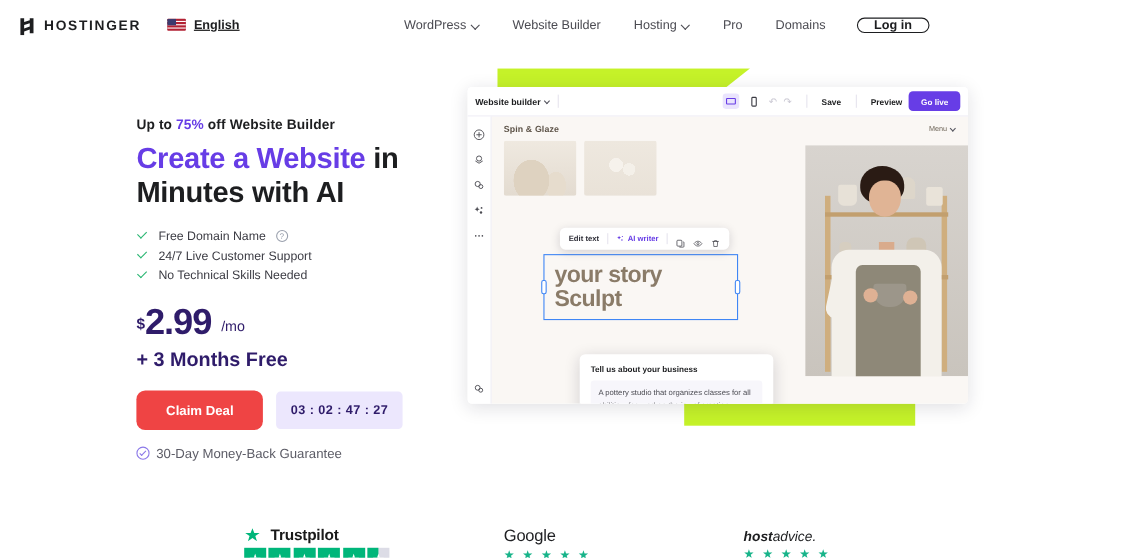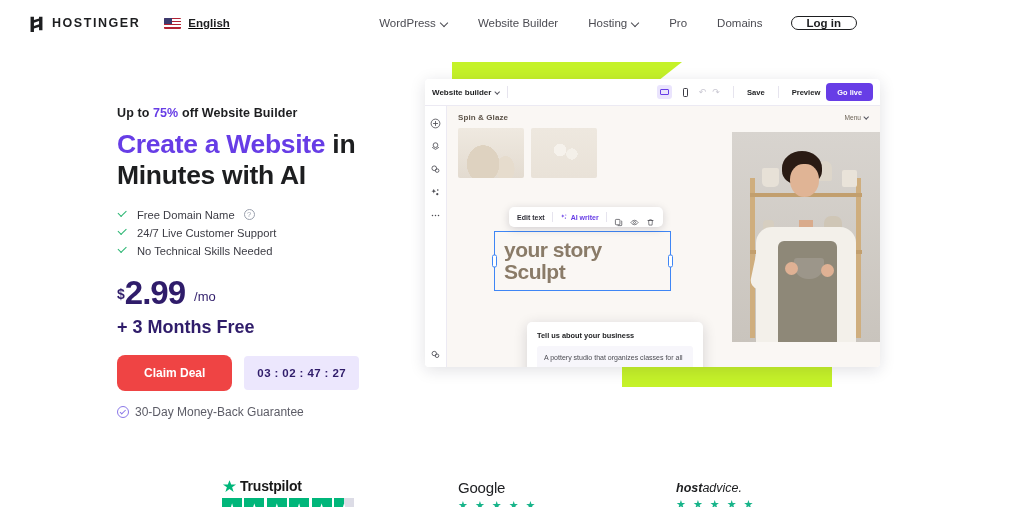--- a/index.html
+++ b/index.html
@@ -7,29 +7,29 @@
     width: 1024px; height: 507px;
     background: #ffffff;
     font-family: "Liberation Sans", sans-serif;
     overflow: hidden;
   }
   .page { position: relative; width: 1024px; height: 507px; background:#fff; }
 
   
   .header {
     position: absolute; top:0; left:0; width:860px; height:46px;
-    display:flex; align-items:center; background:#fff;margin-left:12px;
+    display:flex; align-items:center; background:#fff;
   }
   .brand { display:flex; align-items:center; margin-left:16px; }
   .brand-mark { width:17px; height:17px; position:relative; }
   .brand-name {
     font-size:12.5px; font-weight:700; letter-spacing:1.55px;
     color:#1d1e20; margin-left:7px;
   }
-  .lang { display:flex; align-items:center; margin-left:24px; cursor:pointer;text-decoration:underline; }
+  .lang { display:flex; align-items:flex-start; margin-left:24px; cursor:pointer;text-decoration:underline; }
   .flag {
     width:17px; height:11px; border-radius:1px; overflow:hidden;
     display:block; position:relative; background:#b22234;
   }
   .flag .stripe { position:absolute; left:0; width:100%; height:1.57px; background:#fff; }
   .flag .canton { position:absolute; left:0; top:0; width:7.5px; height:6.2px; background:#3c3b6e; }
   .lang-label { font-size:11.5px; font-weight:700; color:#1d1e20; margin-left:7px; }
 
   .nav { margin-left:auto; display:flex; align-items:center; gap:6px; margin-right:15px; }
   .nav-item {
@@ -42,21 +42,21 @@
     width:5px; height:5px; border-right:1.6px solid #4b4b52; border-bottom:1.6px solid #4b4b52;
     transform:rotate(45deg);
   }
   .login-btn {
     margin-left:10px; border:1.4px solid #1d1e20; border-radius:7px;
     padding:0 15px; font-size:11.5px; font-weight:700; color:#1d1e20;
     background:#fff; cursor:pointer;
   }
 
   
-  .hero-left { position:absolute; left:117px; top:106px; width:300px; }
+  .hero-left { position:absolute; left:124px; top:106px; width:300px; }
   .eyebrow { font-size:12.5px; font-weight:700; color:#1d1e20; letter-spacing:.1px; }
   .eyebrow .pct { color:#673de6; }
   .headline {
     margin-top:9px; font-size:26.5px; font-weight:700; line-height:1.18;
     color:#1d1e20; letter-spacing:-.3px;
   }
   .headline .hl { color:#673de6; }
 
   .features { margin-top:17px; display:flex; flex-direction:column; gap:6px; }
   .feature { display:flex; align-items:center; gap:9px; }
@@ -216,21 +216,21 @@
     padding:6px 7px 9px 7px; font-size:7px; color:#4b4b52; line-height:1.65; position:relative;
   }
   .ai-box::after {
     content:""; position:absolute; right:3px; bottom:3px; width:4px; height:4px;
     border-right:1px solid #b9b7c4; border-bottom:1px solid #b9b7c4;
   }
 
   
   .trust { position:absolute; left:0; top:474px; width:1024px; height:33px; }
   .trust-item { position:absolute; display:flex; flex-direction:column; gap:4px; }
-  .tp-head { display:flex; align-items:center; gap:3px; }
+  .tp-head { display:flex; align-items:center; gap:9px; }
   .tp-name { font-size:14px; font-weight:600; color:#191919; letter-spacing:-.2px; }
   .tp-bars { display:flex; gap:2.4px; }
   .tp-bar { width:20px; height:20px; background:#00b67a; position:relative; }
   .tp-bar.half { background:#dcdce6; }
   .tp-bar.half::before { content:""; position:absolute; left:0; top:0; width:50%; height:100%; background:#00b67a; }
   .tp-bar .st { position:absolute; left:50%; top:50%; transform:translate(-50%,-50%); color:#fff; font-size:13px; line-height:1; }
   .g-name { font-size:15px; color:#202124; letter-spacing:-.2px; }
   .ha-name { font-size:12.5px; color:#1d1e20; }
   .ha-name i { font-weight:700; font-style:italic; }
   .ha-name em { font-style:italic; font-weight:400; }

